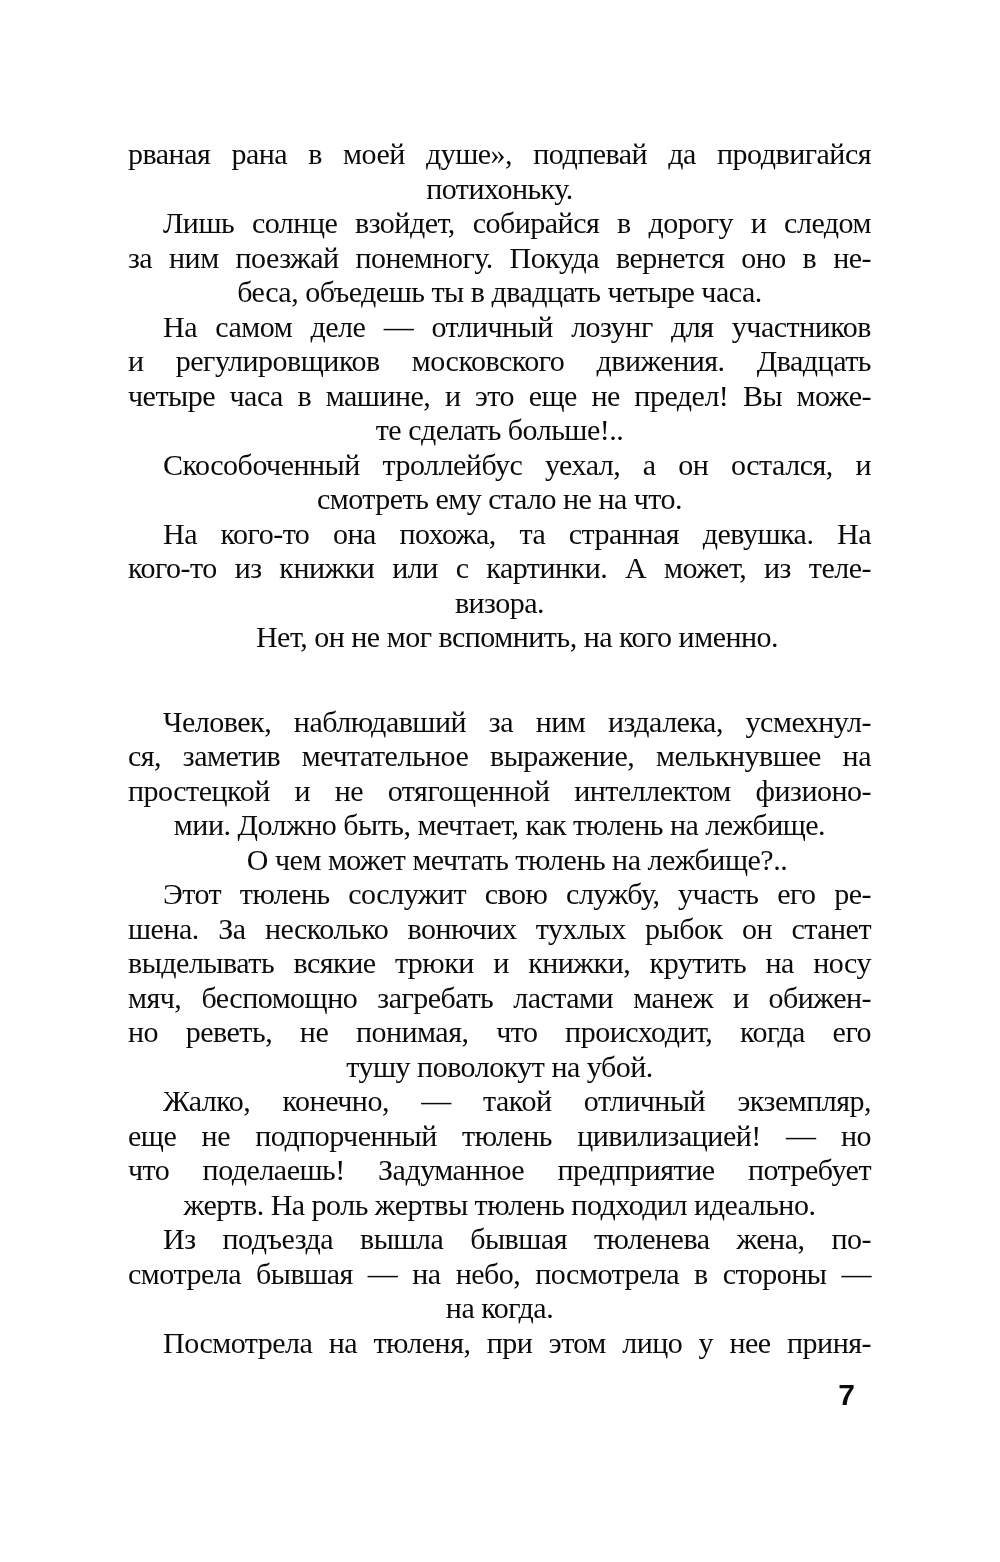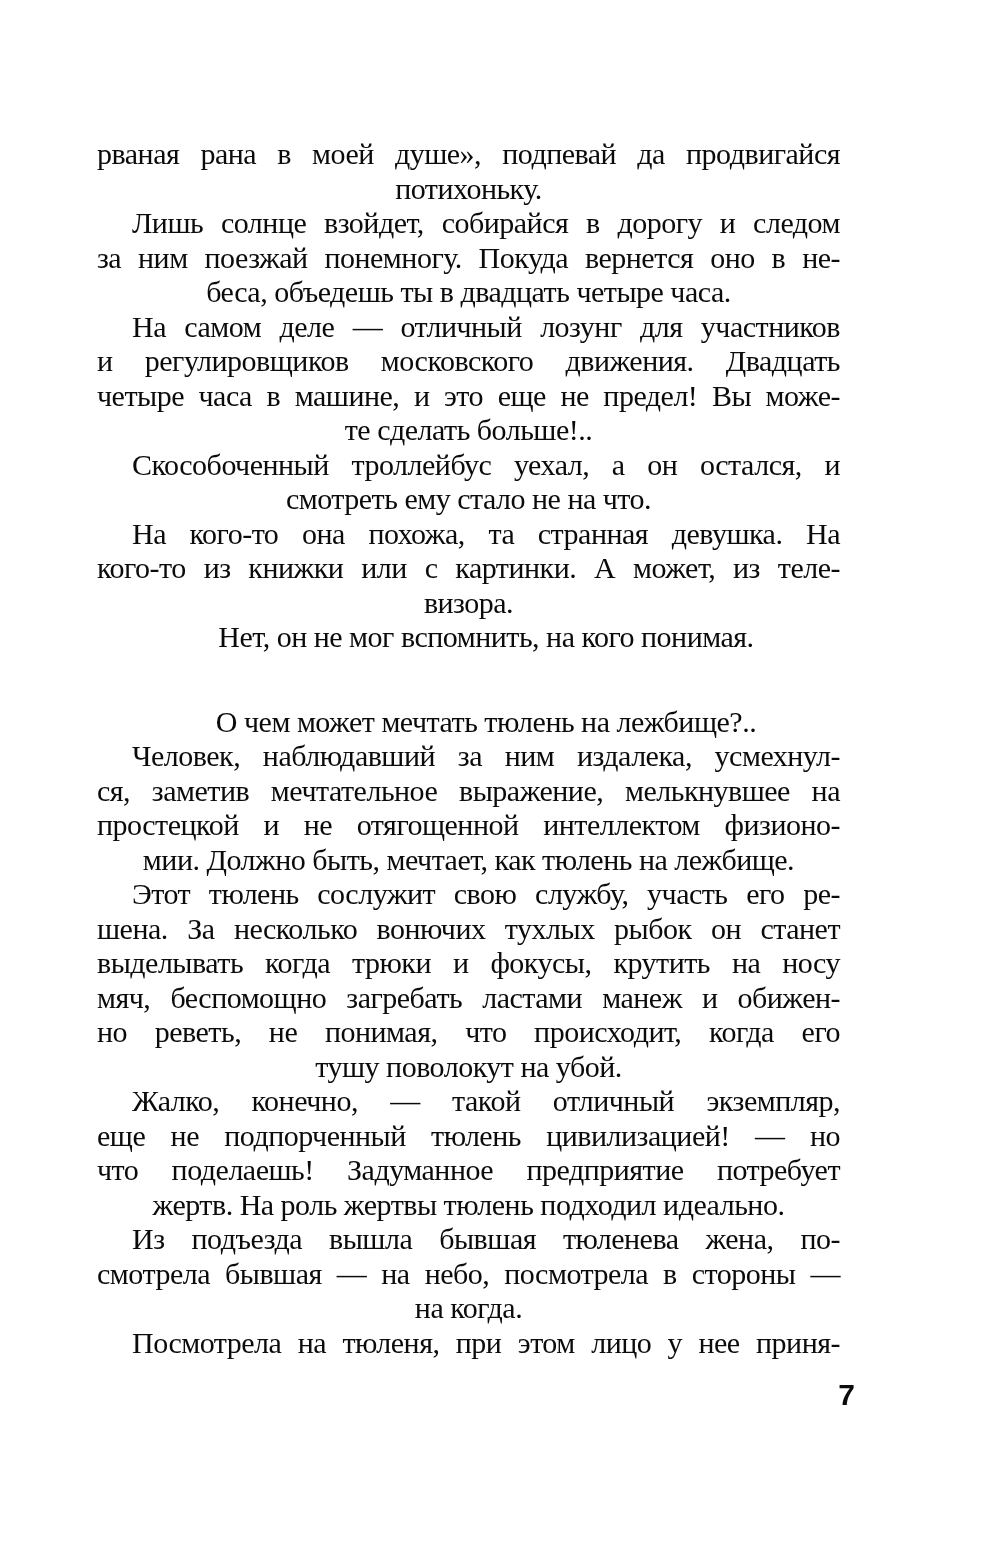--- a/index.html
+++ b/index.html
@@ -11,21 +11,21 @@
     position: relative;
     width: 1000px;
     height: 1562px;
     background: #ffffff;
     color: #0b0b0b;
     font-family: "Liberation Serif", "DejaVu Serif", serif;
     overflow: hidden;
   }
   .text-area {
     position: absolute;
-    left: 97px;
+    left: 128px;
     top: 137px;
     width: 743px;
     font-family: Liberation Serif, serif;
   }
   .line {
     font-size: 30px;
     line-height: 34.5px;
     letter-spacing: -0.5px;
     white-space: nowrap; 
   }
@@ -81,38 +81,38 @@
         <div class="para indent">
           <div class="line justify">Скособоченный троллейбус уехал, а он остался, и</div>
           <div class="line left">смотреть ему стало не на что.</div>
         </div>
         <div class="para indent">
           <div class="line justify">На кого-то она похожа, та странная девушка. На</div>
           <div class="line justify">кого-то из книжки или с картинки. А может, из теле-</div>
           <div class="line left">визора.</div>
         </div>
         <div class="para indent">
-          <div class="line left">Нет, он не мог вспомнить, на кого понимая.</div>
+          <div class="line left">Нет, он не мог вспомнить, на кого именно.</div>
         </div>
       </div>
       <div class="section-break"></div>
       <div class="block">
-        <div class="para indent">
-          <div class="line left">О чем может мечтать тюлень на лежбище?..</div>
-        </div>
         <div class="para indent">
           <div class="line justify">Человек, наблюдавший за ним издалека, усмехнул-</div>
           <div class="line justify">ся, заметив мечтательное выражение, мелькнувшее на</div>
           <div class="line justify">простецкой и не отягощенной интеллектом физионо-</div>
           <div class="line left">мии. Должно быть, мечтает, как тюлень на лежбище.</div>
         </div>
         <div class="para indent">
+          <div class="line left">О чем может мечтать тюлень на лежбище?..</div>
+        </div>
+        <div class="para indent">
           <div class="line justify">Этот тюлень сослужит свою службу, участь его ре-</div>
           <div class="line justify">шена. За несколько вонючих тухлых рыбок он станет</div>
-          <div class="line justify">выделывать когда трюки и фокусы, крутить на носу</div>
+          <div class="line justify">выделывать всякие трюки и книжки, крутить на носу</div>
           <div class="line justify">мяч, беспомощно загребать ластами манеж и обижен-</div>
           <div class="line justify">но реветь, не понимая, что происходит, когда его</div>
           <div class="line left">тушу поволокут на убой.</div>
         </div>
         <div class="para indent">
           <div class="line justify">Жалко, конечно, — такой отличный экземпляр,</div>
           <div class="line justify">еще не подпорченный тюлень цивилизацией! — но</div>
           <div class="line justify">что поделаешь! Задуманное предприятие потребует</div>
           <div class="line left">жертв. На роль жертвы тюлень подходил идеально.</div>
         </div>

